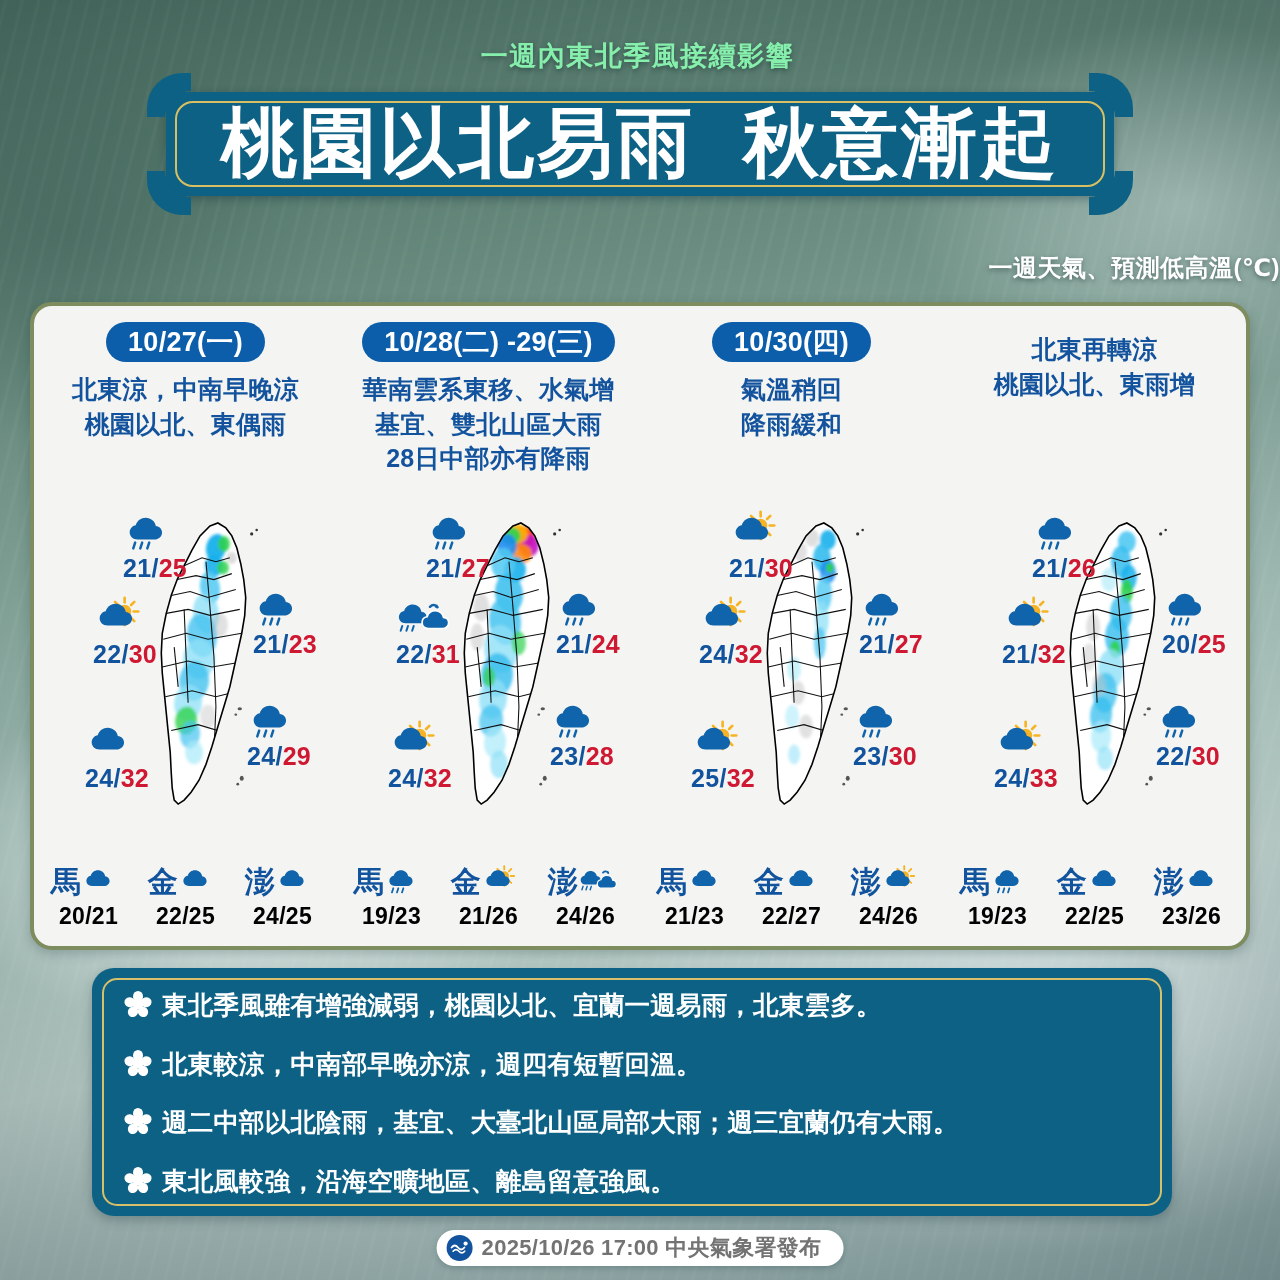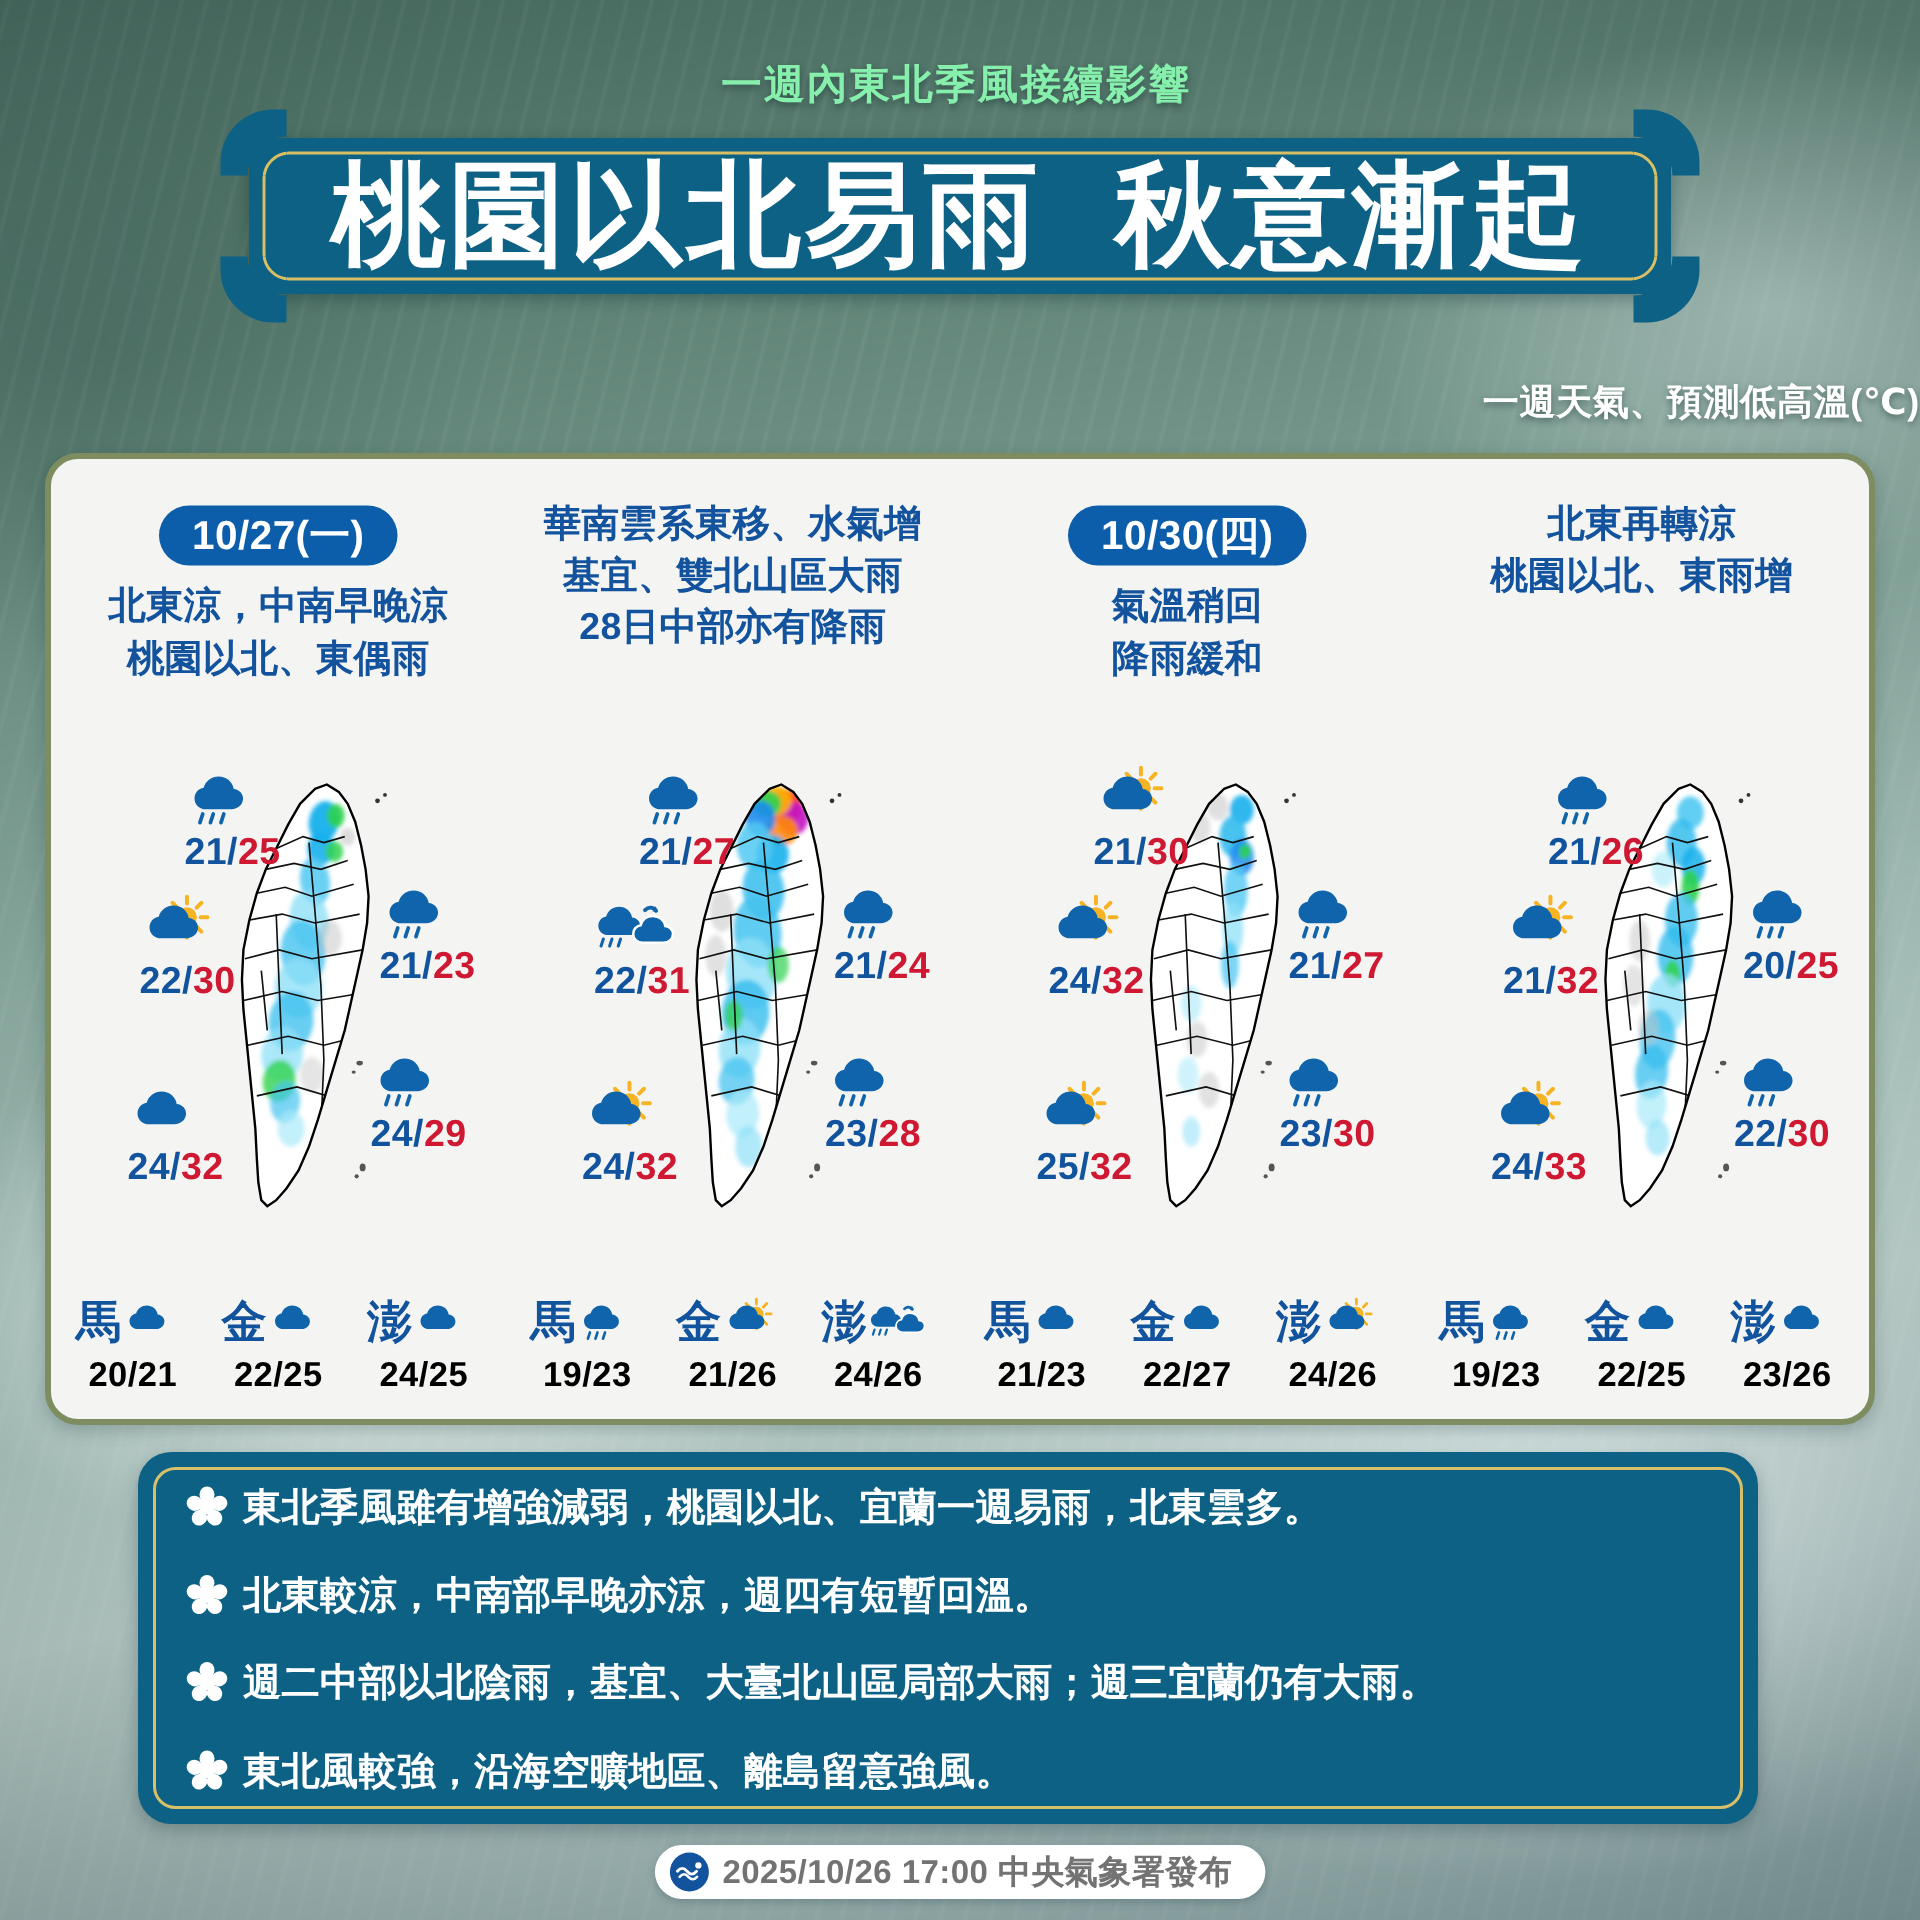--- a/index.html
+++ b/index.html
@@ -115,21 +115,21 @@
     height: 40px;
     display: inline-flex;
     align-items: center;
     justify-content: center;
     padding: 0 22px;
     font-size: 27px;
     font-weight: bold;
     white-space: nowrap;
     letter-spacing: .3px;
   }
-  .pill-wrap { text-align: center; margin-top: 15px; }
+  .pill-wrap { text-align: center; }
 
   .headline {
     text-align: center;
     margin-top: 10px;
     color: #13539e;
     font-size: 25px;
     font-weight: bold;
     line-height: 1.38;
     letter-spacing: .2px;
     white-space: pre-line;
@@ -390,20 +390,21 @@
                 <svg width="43.68000000000001" height="29.120000000000005" viewBox="0 0 78 52">
                   <path d="M16 34c-6 0-10-4.1-10-9.3 0-4.6 3.3-8.4 7.8-9.1C15.5 9.7 20.6 6 26.6 6c6.6 0 12 4.6 12.9 10.6 4.6.4 8 3.9 8 8.3 0 4.9-4.2 9.1-10 9.1z" fill="#1064ab" opacity="1"></path>
                 </svg>
               </span>
             </div>
             <div class="isl-temp"><span class="lo">24</span><span class="sl">/</span><span class="hi">25</span></div>
           </div>
         </div>
       </div>
       <div class="day-col">
+        <div class="pill-wrap"><div class="date-pill">10/28(二) -29(三)</div></div>
         <div class="headline">華南雲系東移、水氣增
 基宜、雙北山區大雨
 28日中部亦有降雨</div>
         <div class="map-area">
           <div class="taiwan">
             <svg viewBox="0 0 120 300" width="132" height="298">
               <defs>
                 <clipPath id="clip-heavy-northeast">
                   <path d="M66 8 L74 5 L82 10 L88 18 L93 30 L97 46 L100 62 L102 80 L101 98 L98 116 L94 134 L90 152 L86 170 L80 190 L74 210 L68 230 L62 248 L55 264 L47 276 L40 284 L34 288 L30 284 L28 272 L27 256 L26 236 L24 216 L22 196 L20 176 L18 156 L17 136 L18 116 L22 96 L27 78 L33 62 L40 48 L48 32 L56 18 Z"></path>
                 </clipPath>

